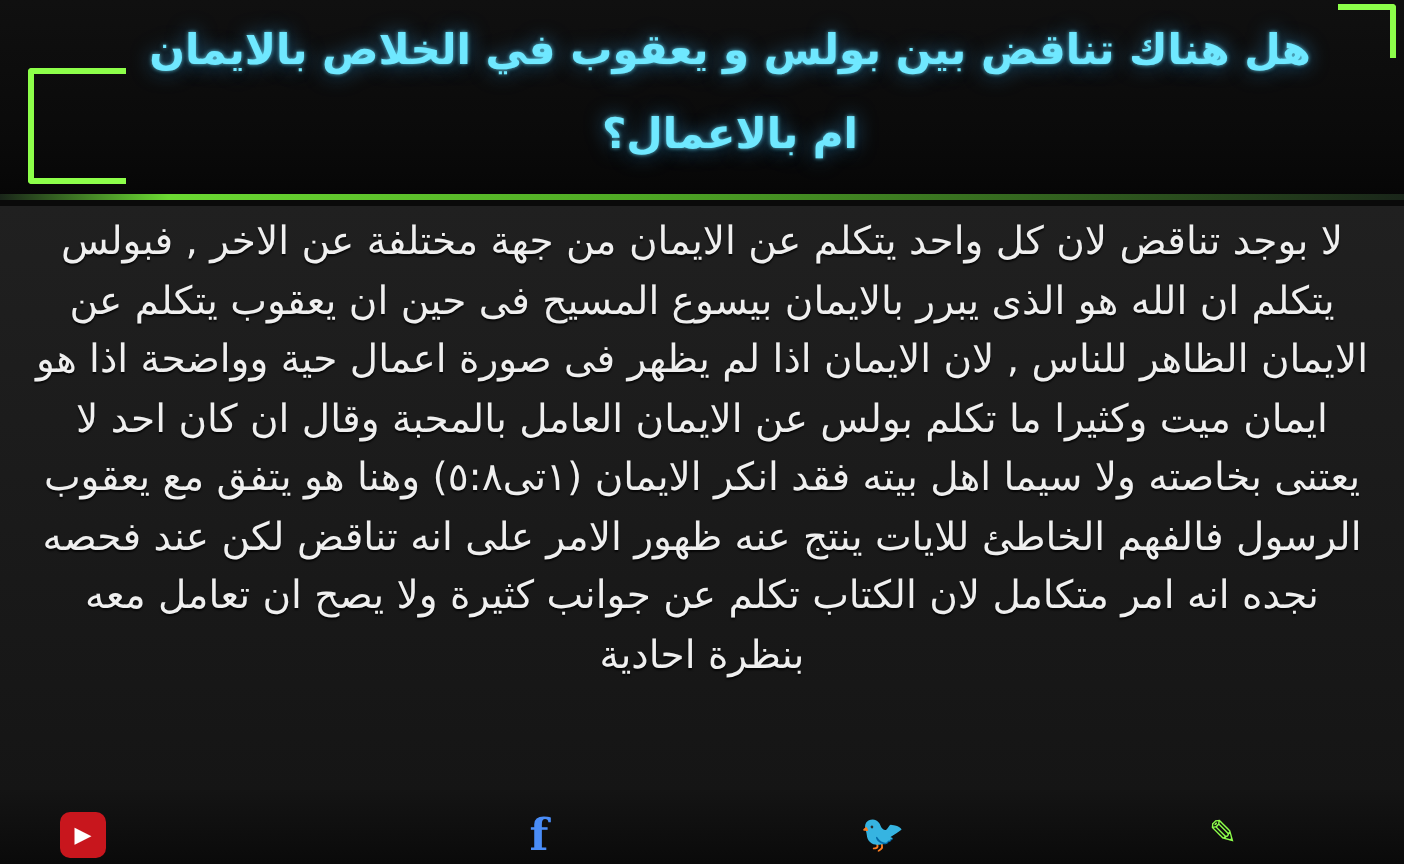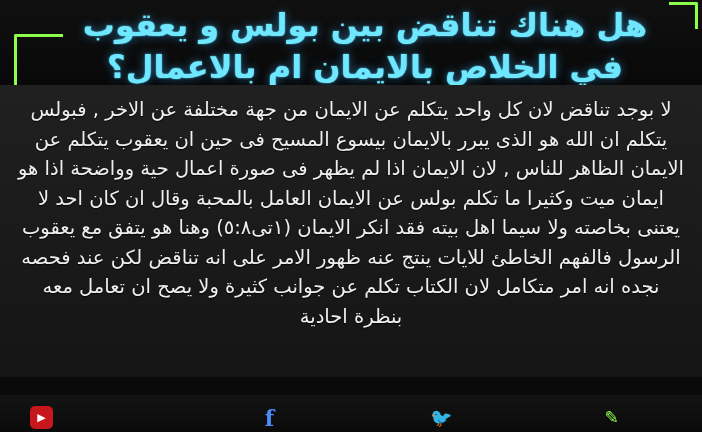--- a/index.html
+++ b/index.html
@@ -64,41 +64,41 @@
     border-bottom-left-radius: 2px;
   }
   .title {
     position: absolute;
     left: 0;
     right: 0;
     top: 4px;
     padding: 0 34px 0 62px;
     text-align: center;
     color: #6fe8ff;
-    font-size: 32px;
+    font-size: 21px;
     line-height: 42px;
     font-weight: bold;
     letter-spacing: 0px;
     text-shadow:
       0 0 2px rgba(110,230,255,.8),
       0 0 10px rgba(60,180,255,.55),
       0 2px 3px rgba(0,0,0,.9);
     direction: rtl;
   }
 
   
   .body-panel {
     position: absolute;
     left: 0;
-    top: 85px;
+    top: 103px;
     width: 702px;
     height: 292px;
     background: #1b1b1b;
     background: linear-gradient(180deg,#202020 0%, #1a1a1a 55%, #151515 100%);
-    padding: 10px 18px 8px 18px;
+    padding: 3px 18px 8px 18px;
     box-sizing: border-box;
     direction: rtl;
   }
   .body-text {
     color: #efefef;
     font-size: 19.5px;
     line-height: 29.5px;
     text-align: center;
     font-weight: normal;
     text-shadow: 0 1px 1px rgba(0,0,0,.8);

